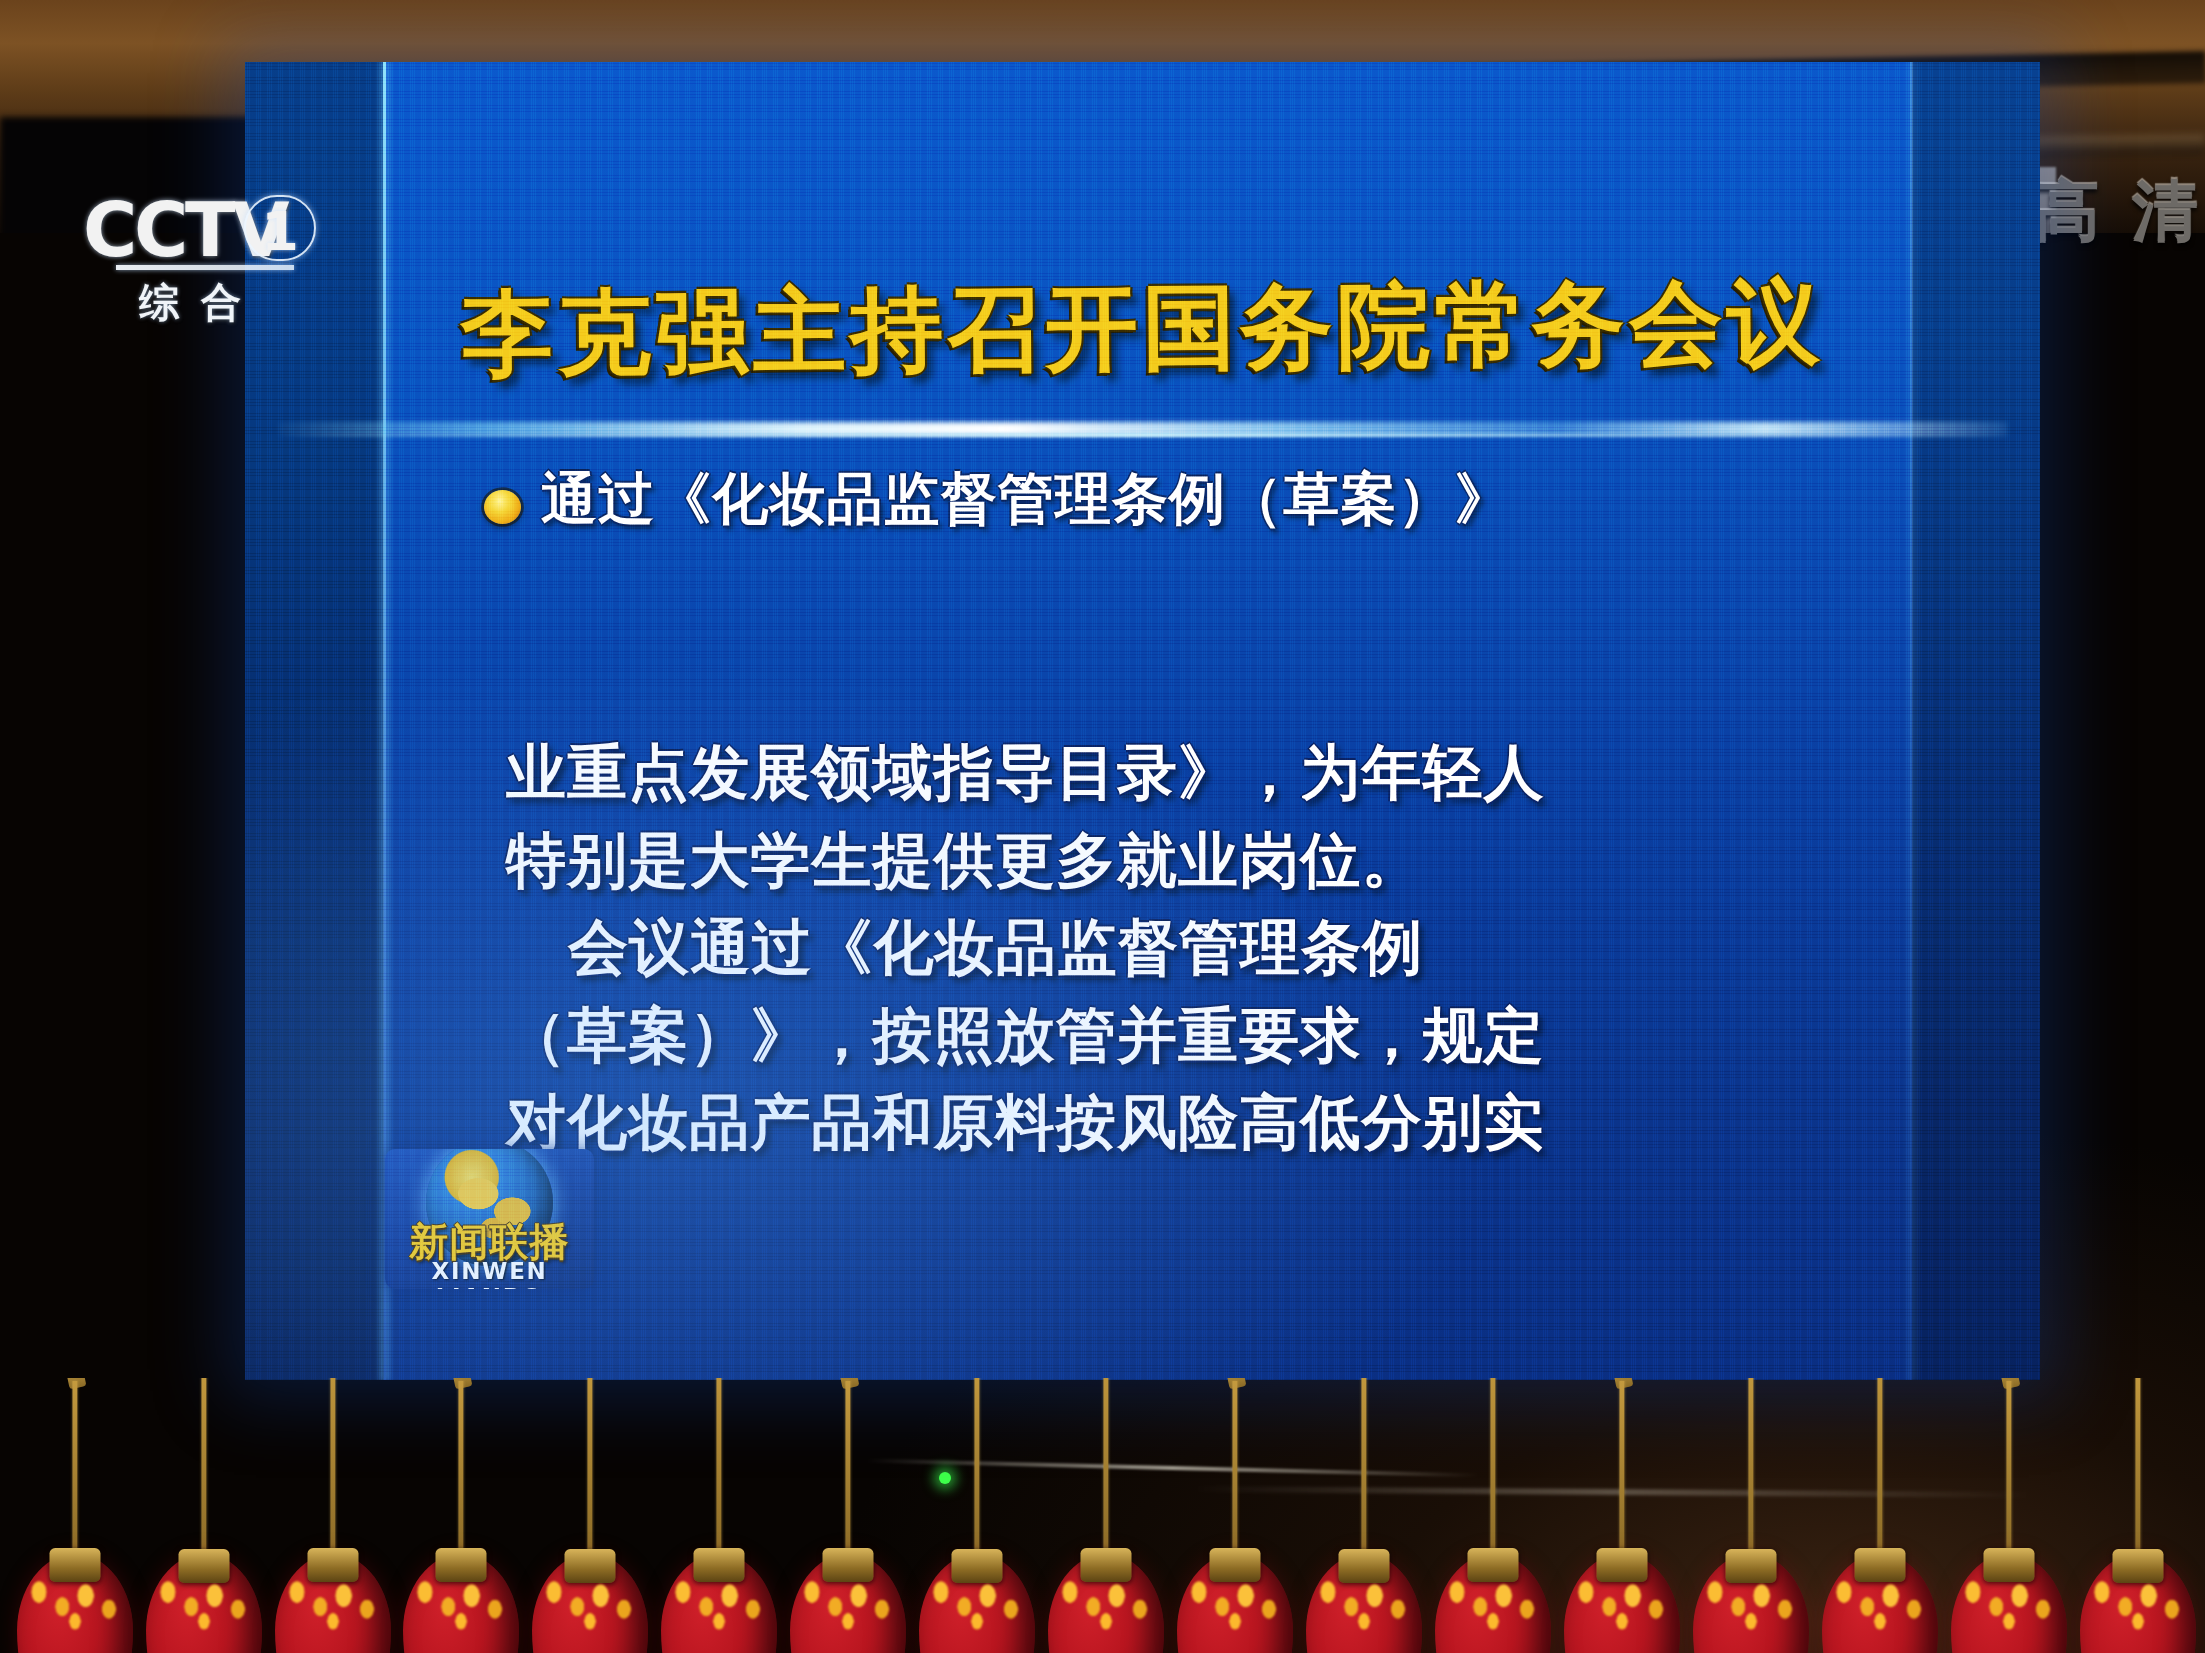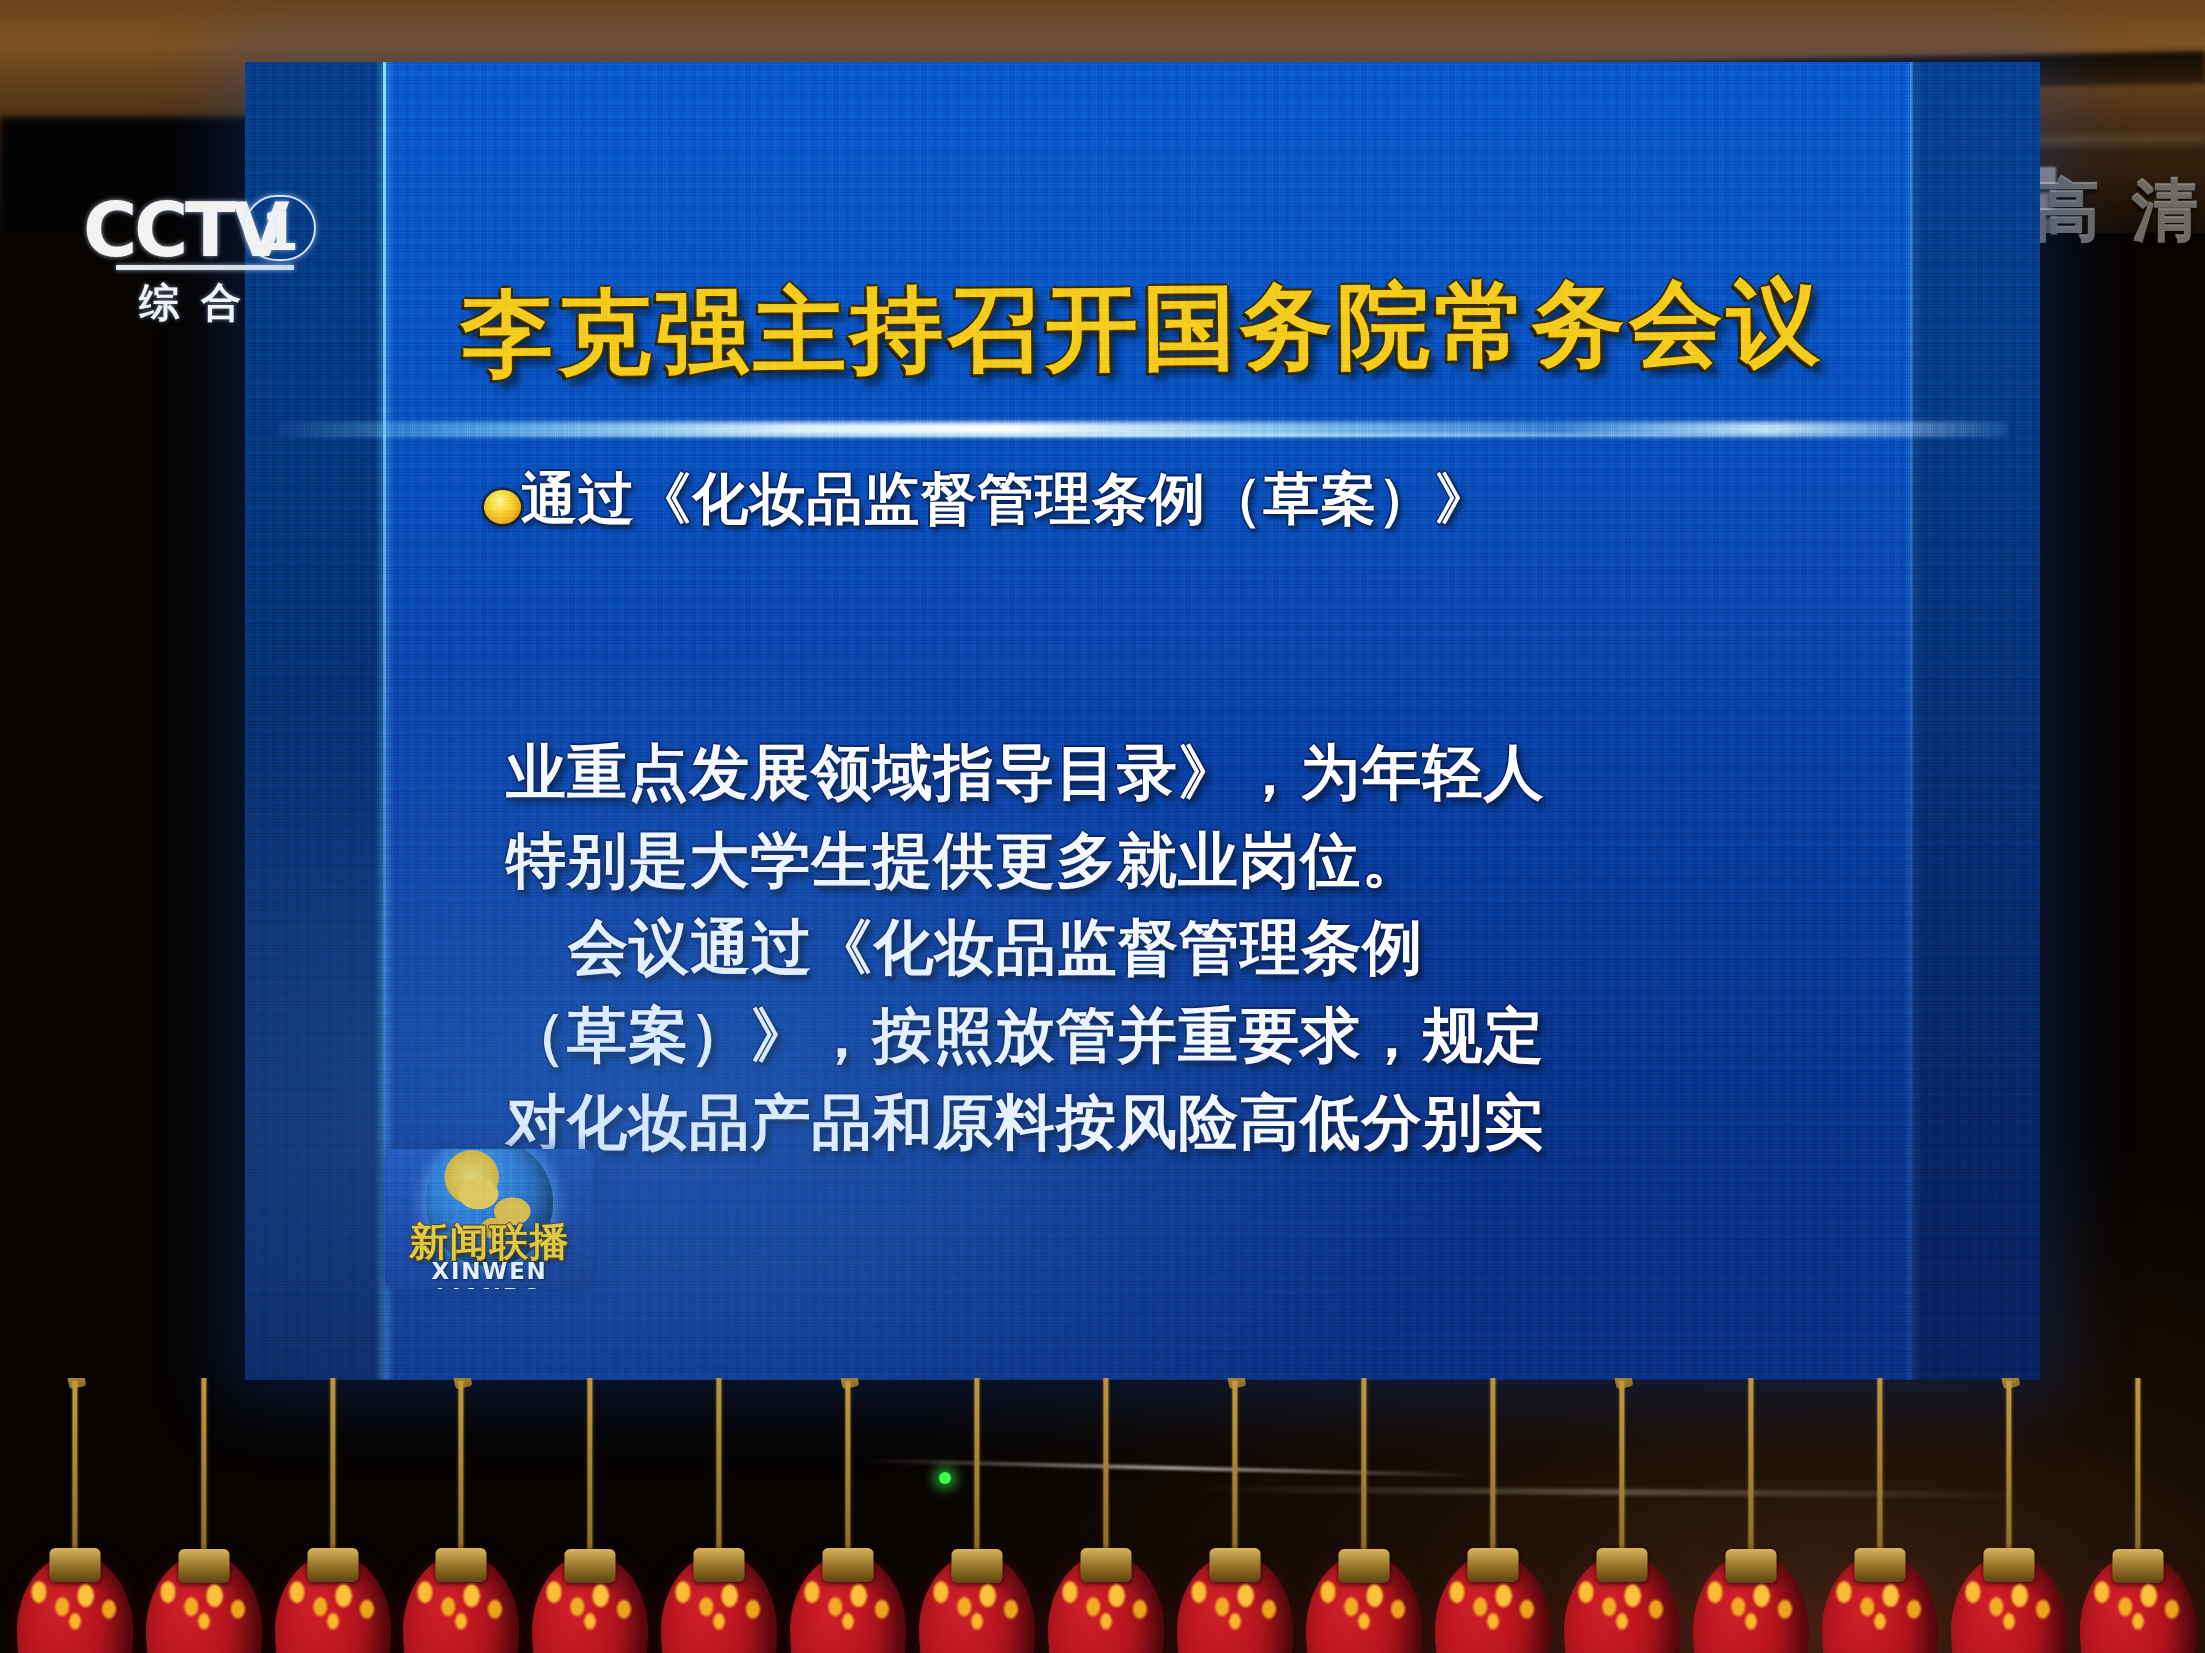--- a/index.html
+++ b/index.html
@@ -140,21 +140,21 @@
   .divider2{
     position:absolute;left:33px;right:33px;top:371px;height:3.9px;
     background:linear-gradient(90deg,rgba(130,220,255,.0),rgba(210,248,255,.85),rgba(130,220,255,.0));
     filter:blur(1.1px);
   }
 
   
   .bullets{
     position:absolute;left:239px;top:403px;right:167px;
   }
-  .bullet-row{display:flex;align-items:flex-start;text-align:right;}
+  .bullet-row{display:flex;align-items:flex-start;gap:20px;text-align:right;}
   .bullet-dot{
     flex:0 0 auto;margin-top:24.5px;
     width:37px;height:34px;border-radius:50%;
     background:radial-gradient(ellipse at 42% 32%,#fff6a0 0%,#f6d93c 35%,#f0b41a 65%,#c87a08 100%);
     box-shadow:0 0 0 2.8px rgba(30,20,0,.55),0 3.3px 7.8px rgba(0,0,0,.5);
   }
   .bullet-text{
     font-size:56px;line-height:1.22;font-weight:700;color:#ffffff;
     letter-spacing:1.1px;
     text-shadow:

